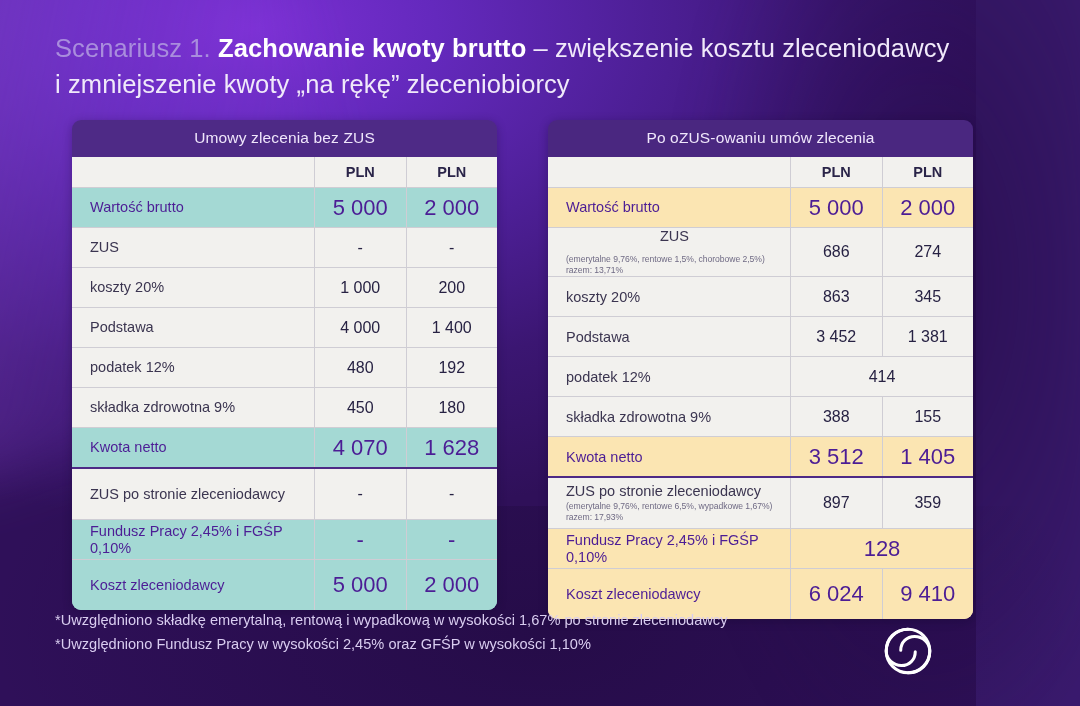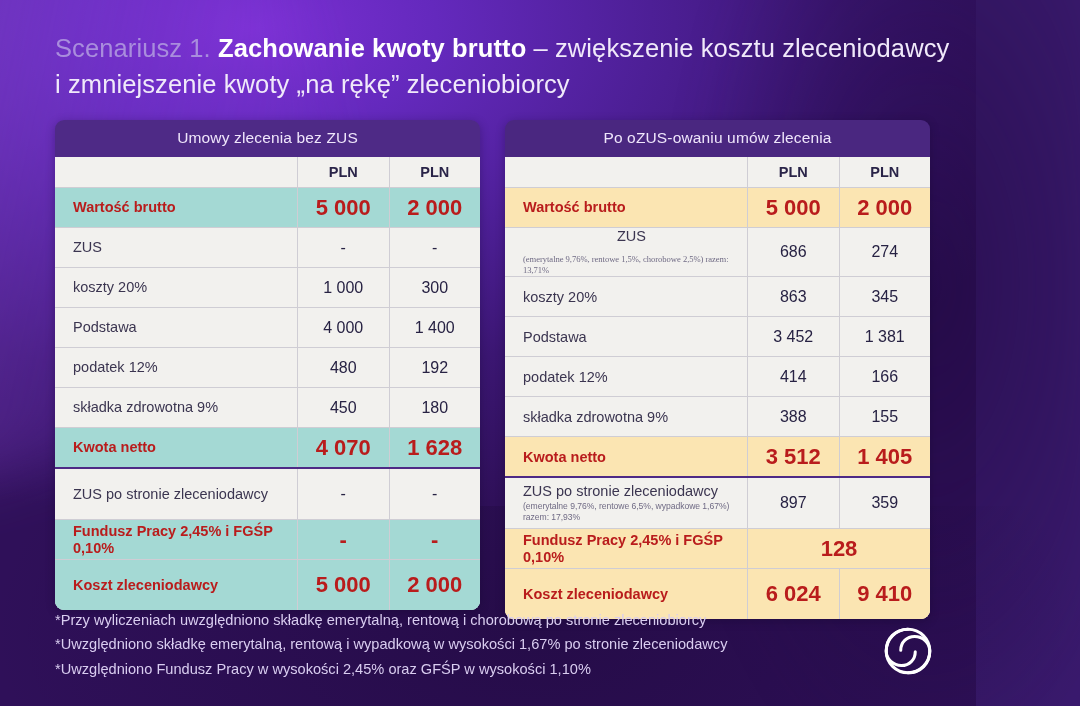--- a/index.html
+++ b/index.html
@@ -63,35 +63,36 @@
   .hl-norm { color: #f0e9fa; font-weight: 400; }
 
   
   .tbl {
     position: absolute;
     top: 120px;
     width: 425px;
     border-radius: 9px;
     overflow: hidden;
     box-shadow: 0 2px 10px rgba(18,5,40,.30);
+    margin-left: 17px;
   }
   .tbl-left  { left: 55px; }
-  .tbl-right { left: 505px; }
+  .tbl-right { left: 531px; }
 
   .tbl-head {
     background: #4e2a86;
     color: #efe6fb;
     text-align: center;
     font-size: 15.5px;
     padding: 9px 6px 10px;
     letter-spacing: .15px;
   }
   .tbl-right .tbl-head { background: #4a2780; }
 
-  .grid { display: block; background: #f2f1ee; }
+  .grid { display: block; background: #f2f1ee; border-radius: 30px; }
 
   .row {
     display: flex;
     align-items: stretch;
     border-bottom: 1px solid #cfcdd4;
     background: #f2f1ee;
   }
   .row:last-child { border-bottom: none; }
 
   .c-label {
@@ -121,21 +122,21 @@
   .row-units .c-label { min-height: 30px; }
   .row-units .c-val {
     min-height: 30px;
     font-size: 14.5px;
     font-weight: 700;
     color: #2a2448;
   }
 
   
   .row-hl .c-label,
-  .row-hl .c-val { font-weight: 700; color: #b91c1c; }
+  .row-hl .c-val { font-weight: 400; color: #4c1d95; }
   .tbl-left  .row-hl { background: #a4d9d4; }
   .tbl-left  .row-hl .c-label,
   .tbl-left  .row-hl .c-val { background: #a4d9d4; }
   .tbl-right .row-hl { background: #fbe5b2; }
   .tbl-right .row-hl .c-label,
   .tbl-right .row-hl .c-val { background: #fbe5b2; }
 
   .row-hl .c-val { font-size: 22px; }
 
   
@@ -152,21 +153,21 @@
     line-height: 1.32;
     color: #6f6a84;
     margin-top: 1px;
     letter-spacing: -.05px;
   }
   .lbl-inline {
     display: flex;
     align-items: center;
     gap: 9px;
   }
-  .lbl-inline .note { margin-top: 0; font-family: Liberation Serif, serif; }
+  .lbl-inline .note { margin-top: 0; }
 
   
   .notes {
     position: absolute;
     left: 55px; top: 608px;
     width: 880px;
     color: #d9cdf0;
     font-size: 14.6px;
     line-height: 1.67;
   }
@@ -213,21 +214,21 @@
             <span class="lbl-main">ZUS</span>
           </div>
           <div class="c-val">-</div>
           <div class="c-val">-</div>
         </div>
         <div class="row">
           <div class="c-label">
             <span class="lbl-main">koszty 20%</span>
           </div>
           <div class="c-val">1 000</div>
-          <div class="c-val">300</div>
+          <div class="c-val">200</div>
         </div>
         <div class="row">
           <div class="c-label">
             <span class="lbl-main">Podstawa</span>
           </div>
           <div class="c-val">4 000</div>
           <div class="c-val">1 400</div>
         </div>
         <div class="row">
           <div class="c-label">
@@ -309,21 +310,20 @@
             <span class="lbl-main">Podstawa</span>
           </div>
           <div class="c-val">3 452</div>
           <div class="c-val">1 381</div>
         </div>
         <div class="row">
           <div class="c-label">
             <span class="lbl-main">podatek 12%</span>
           </div>
           <div class="c-val">414</div>
-          <div class="c-val">166</div>
         </div>
         <div class="row">
           <div class="c-label">
             <span class="lbl-main">składka zdrowotna 9%</span>
           </div>
           <div class="c-val">388</div>
           <div class="c-val">155</div>
         </div>
         <div class="row row-hl row-sep">
           <div class="c-label">
@@ -350,21 +350,20 @@
           <div class="c-label">
             <span class="lbl-main">Koszt zleceniodawcy</span>
           </div>
           <div class="c-val">6 024</div>
           <div class="c-val">9 410</div>
         </div>
       </div>
   </div>
 
   <div class="notes">
-      <div>*Przy wyliczeniach uwzględniono składkę emerytalną, rentową i chorobową po stronie zleceniobiorcy</div>
       <div>*Uwzględniono składkę emerytalną, rentową i wypadkową w wysokości 1,67% po stronie zleceniodawcy</div>
       <div>*Uwzględniono Fundusz Pracy w wysokości 2,45% oraz GFŚP w wysokości 1,10%</div>
     </div>
 
   <svg class="logo" viewBox="0 0 100 100">
     <g fill="none" stroke="#ffffff" stroke-width="4.6" stroke-linecap="round">
       <circle cx="50" cy="50" r="33"></circle>
       <path d="M50 17 C 31 17 17 31 17 50 C 17 63 28 72 40 72 C 52 72 61 63 61 51"></path>
       <path d="M50 83 C 69 83 83 69 83 50 C 83 37 72 28 60 28 C 48 28 39 37 39 49"></path>
     </g>

